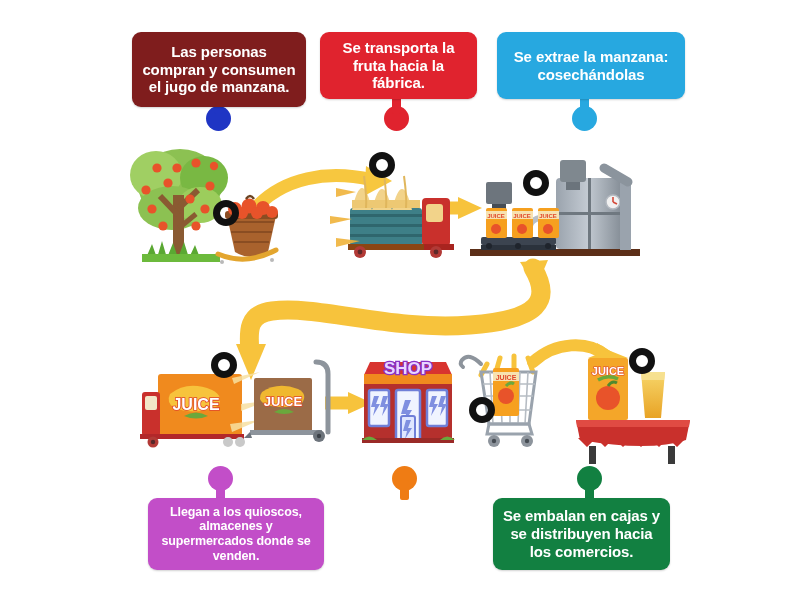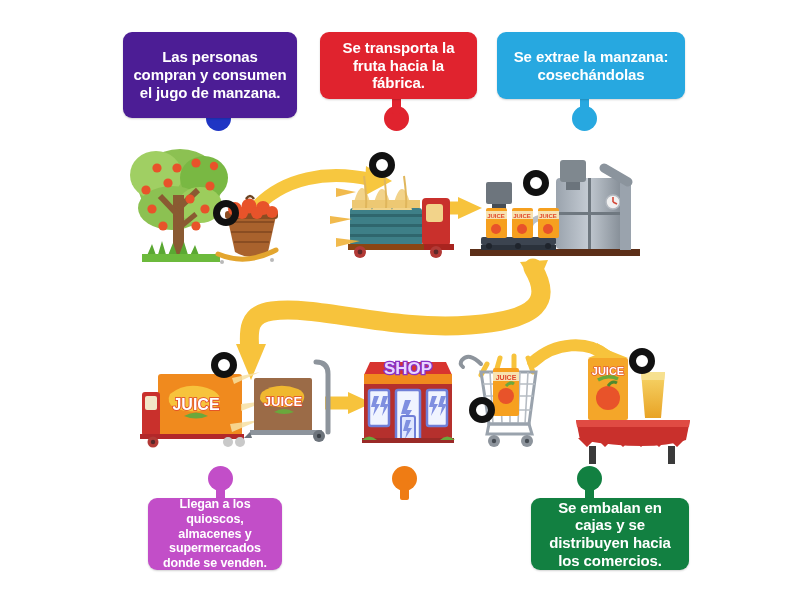--- a/index.html
+++ b/index.html
@@ -320,48 +320,48 @@
         <path d="M576,420 L690,420 L689,427 L577,427 Z" fill="#e04b43"></path>
         <rect x="589" y="446" width="7" height="18" fill="#3a3a3a"></rect>
         <rect x="668" y="446" width="7" height="18" fill="#3a3a3a"></rect>
       </g>
 
     </svg>
   </div>
 
   <div class="knob" style="left:206px;top:106px;background:#1f35c4;"></div>
   <div class="stem" style="left:214px;top:96px;height:18px;background:#1f35c4;"></div>
-  <div class="card" style="left:123px;top:32px;width:174px;height:86px;background:#4c1d95;font-size:15px;">
+  <div class="card" style="left:132px;top:32px;width:174px;height:75px;background:#7f1d1d;font-size:15px;">
     <span>Las personas compran y consumen el jugo de manzana.</span>
   </div>
 
   <div class="knob" style="left:384px;top:106px;background:#e0232e;"></div>
   <div class="stem" style="left:392px;top:96px;height:18px;background:#e0232e;"></div>
   <div class="card" style="left:320px;top:32px;width:157px;height:67px;background:#e0232e;font-size:15px;">
     <span>Se transporta la fruta hacia la fábrica.</span>
   </div>
 
   <div class="knob" style="left:572px;top:106px;background:#27a8e0;"></div>
   <div class="stem" style="left:580px;top:96px;height:18px;background:#27a8e0;"></div>
   <div class="card" style="left:497px;top:32px;width:188px;height:67px;background:#27a8e0;font-size:15px;">
     <span>Se extrae la manzana: cosechándolas</span>
   </div>
 
   <div class="knob" style="left:208px;top:466px;background:#c24ec8;"></div>
   <div class="stem" style="left:216px;top:480px;height:20px;background:#c24ec8;"></div>
-  <div class="card" style="left:148px;top:498px;width:134px;height:72px;background:#c24ec8;font-size:12.5px;">
+  <div class="card" style="left:148px;top:498px;width:176px;height:72px;background:#c24ec8;font-size:12.5px;">
     <span>Llegan a los quioscos, almacenes y supermercados donde se venden.</span>
   </div>
 
   <div class="knob" style="left:392px;top:466px;background:#ef7c14;"></div>
   <div class="stem" style="left:400px;top:480px;height:20px;background:#ef7c14;"></div>
 
   <div class="knob" style="left:577px;top:466px;background:#128041;"></div>
   <div class="stem" style="left:585px;top:480px;height:20px;background:#128041;"></div>
-  <div class="card" style="left:493px;top:498px;width:158px;height:72px;background:#128041;font-size:15px;margin-left:38px;">
+  <div class="card" style="left:493px;top:498px;width:177px;height:72px;background:#128041;font-size:15px;">
     <span>Se embalan en cajas y se distribuyen hacia los comercios.</span>
   </div>
 
   <div class="ring" style="left:213px;top:200px;"></div>
   <div class="ring" style="left:369px;top:152px;"></div>
   <div class="ring" style="left:523px;top:170px;"></div>
   <div class="ring" style="left:211px;top:352px;"></div>
   <div class="ring" style="left:469px;top:397px;"></div>
   <div class="ring" style="left:629px;top:348px;"></div>
 

